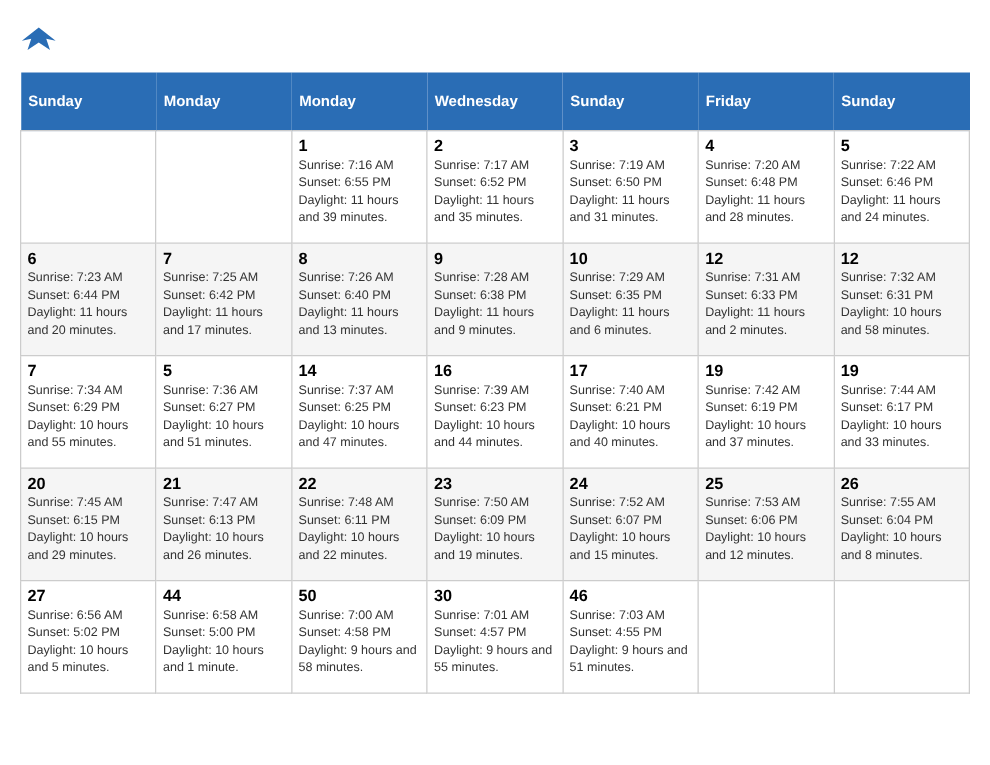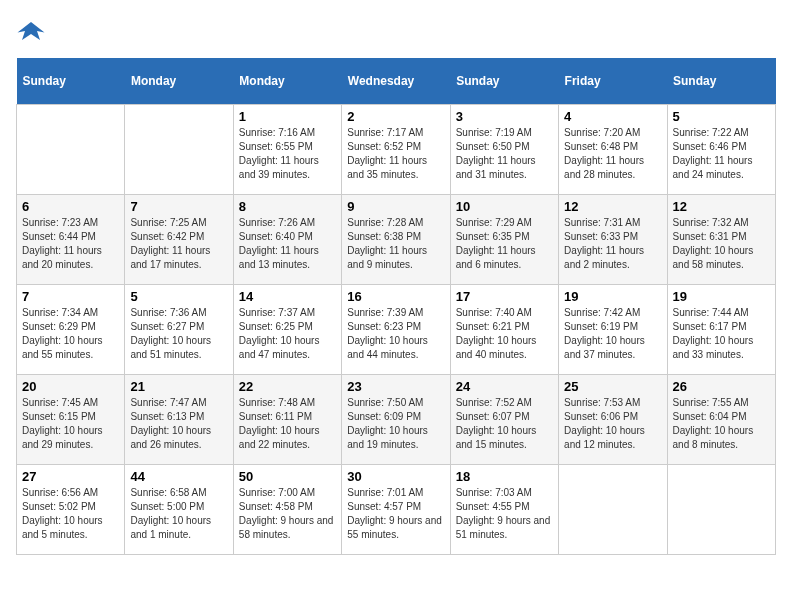--- a/index.html
+++ b/index.html
@@ -235,20 +235,20 @@
         </td>
         <td>
           <div class="day-num">50</div>
           <div class="day-info">Sunrise: 7:00 AM<br>Sunset: 4:58 PM<br>Daylight: 9 hours and 58 minutes.</div>
         </td>
         <td>
           <div class="day-num">30</div>
           <div class="day-info">Sunrise: 7:01 AM<br>Sunset: 4:57 PM<br>Daylight: 9 hours and 55 minutes.</div>
         </td>
         <td>
-          <div class="day-num">18</div>
+          <div class="day-num">46</div>
           <div class="day-info">Sunrise: 7:03 AM<br>Sunset: 4:55 PM<br>Daylight: 9 hours and 51 minutes.</div>
         </td>
         <td class="empty"></td>
         <td class="empty"></td>
       </tr>
     </tbody>
 </table>
 
 </body></html>

